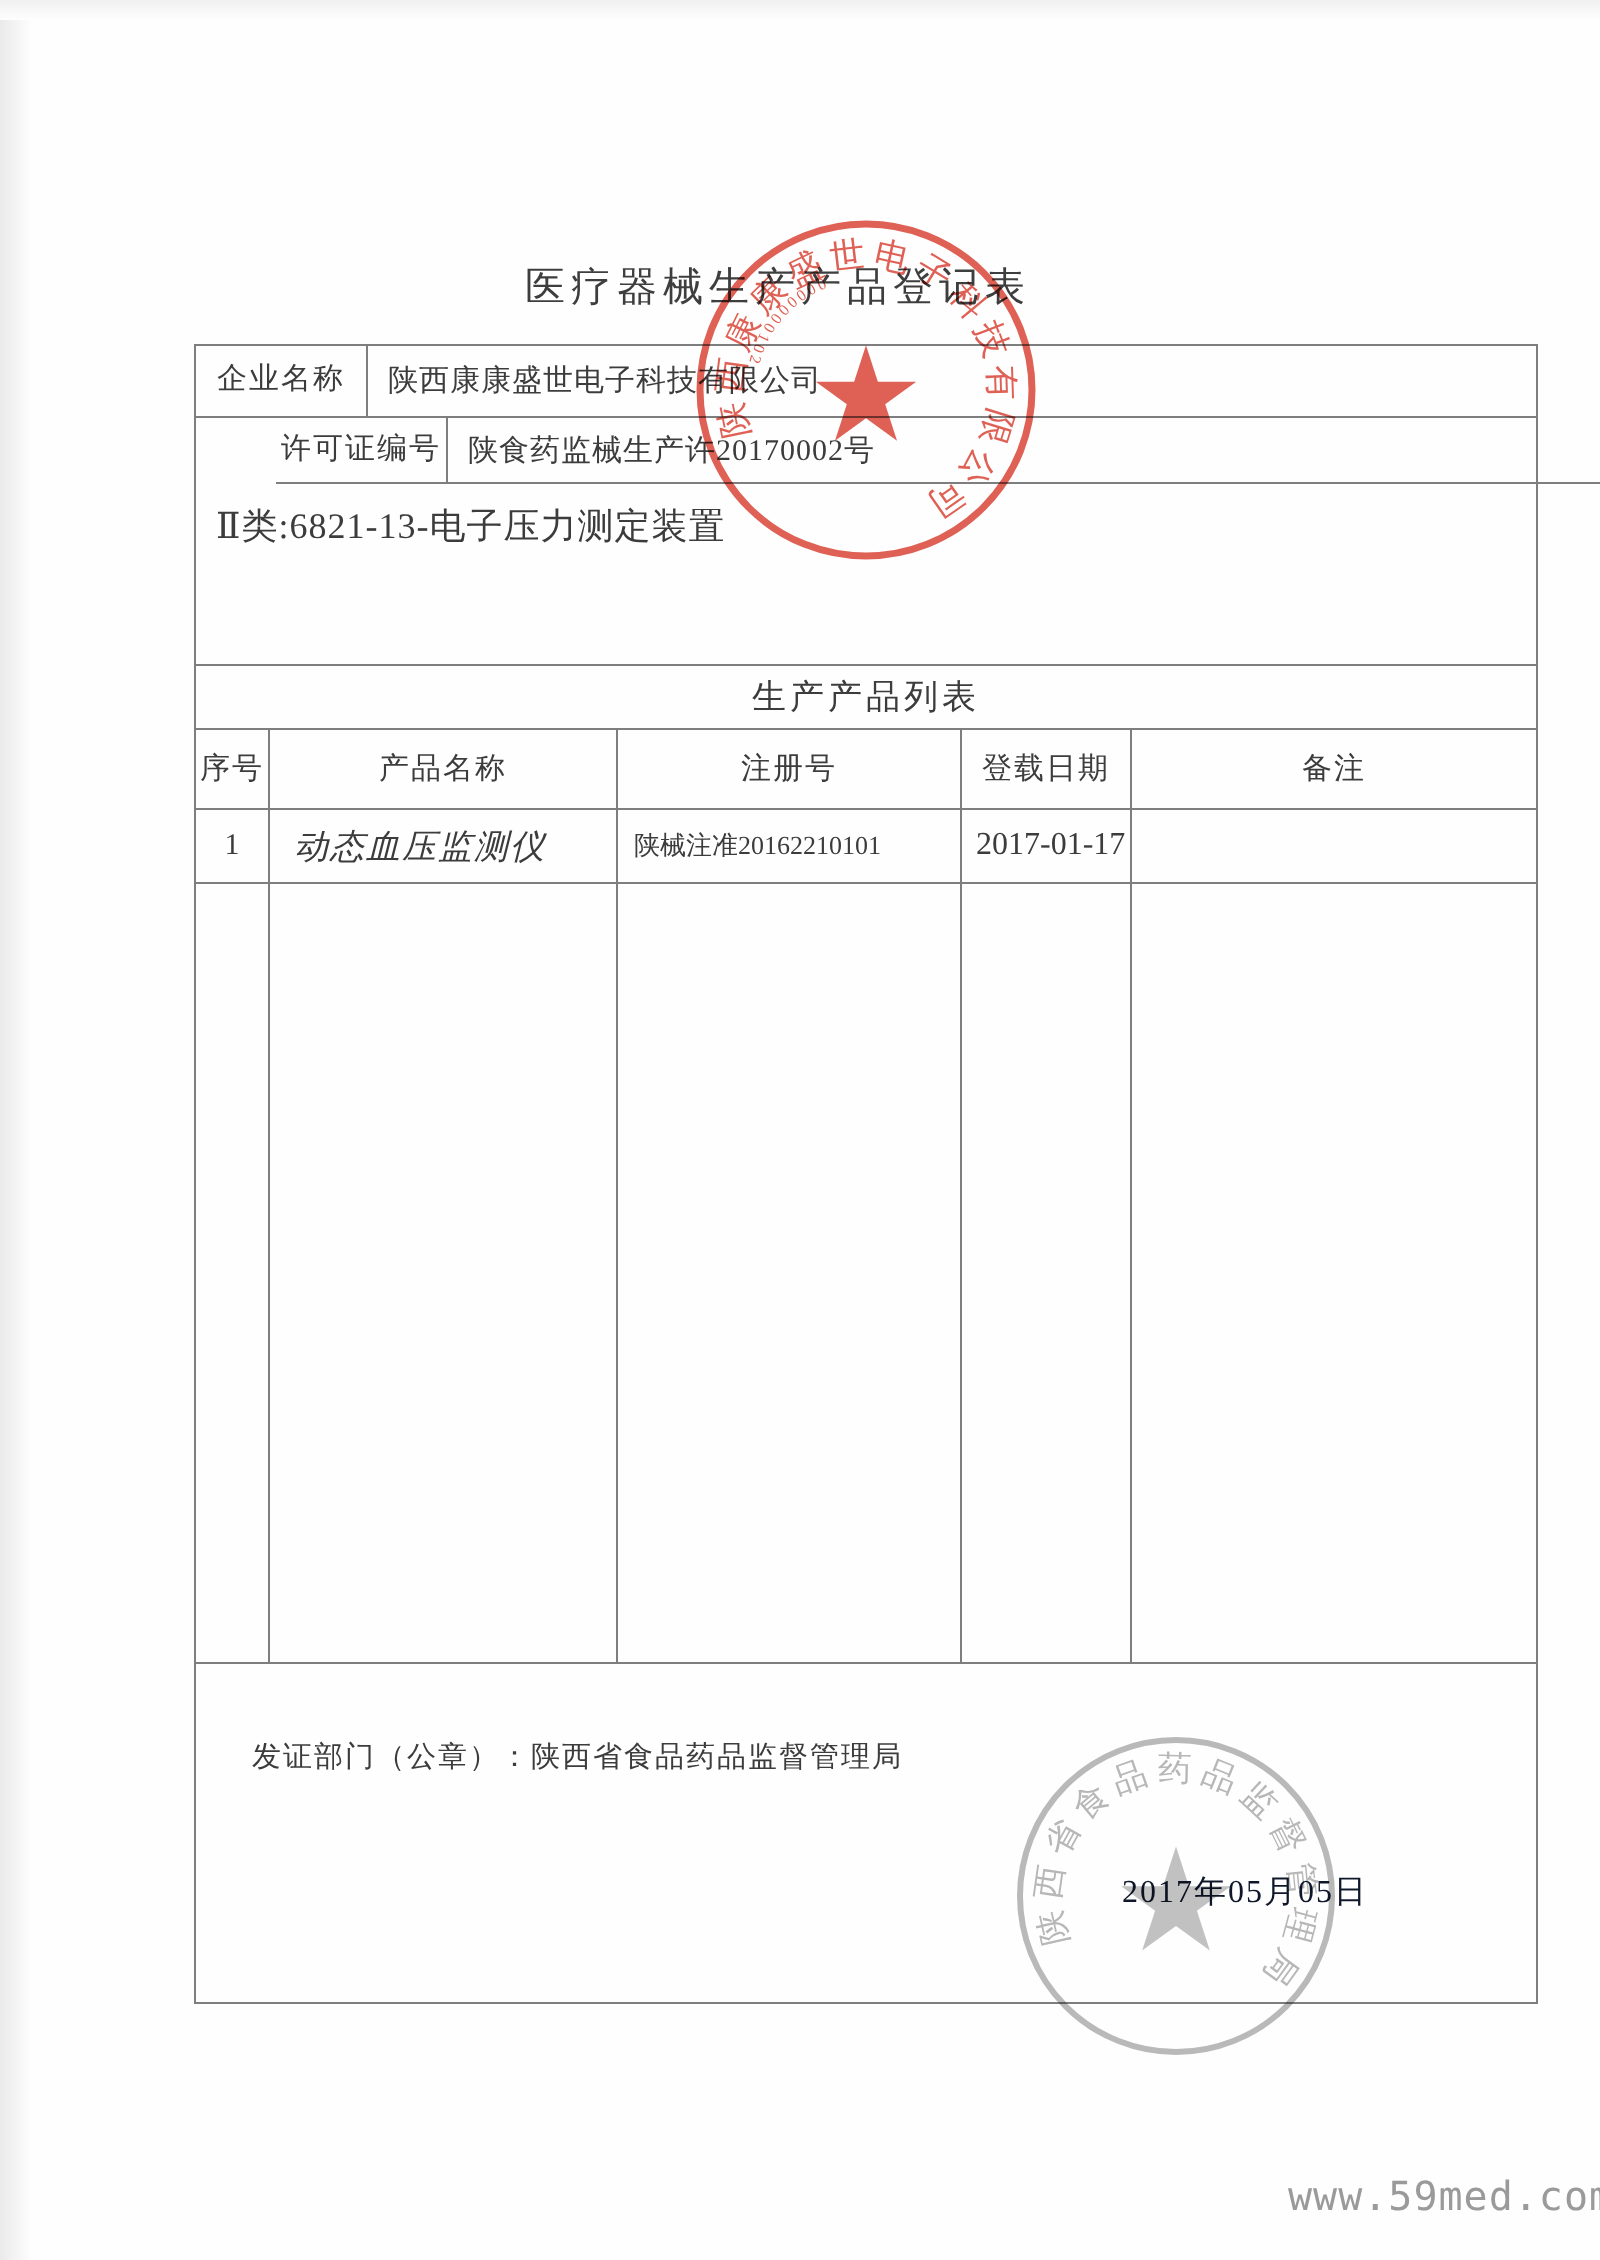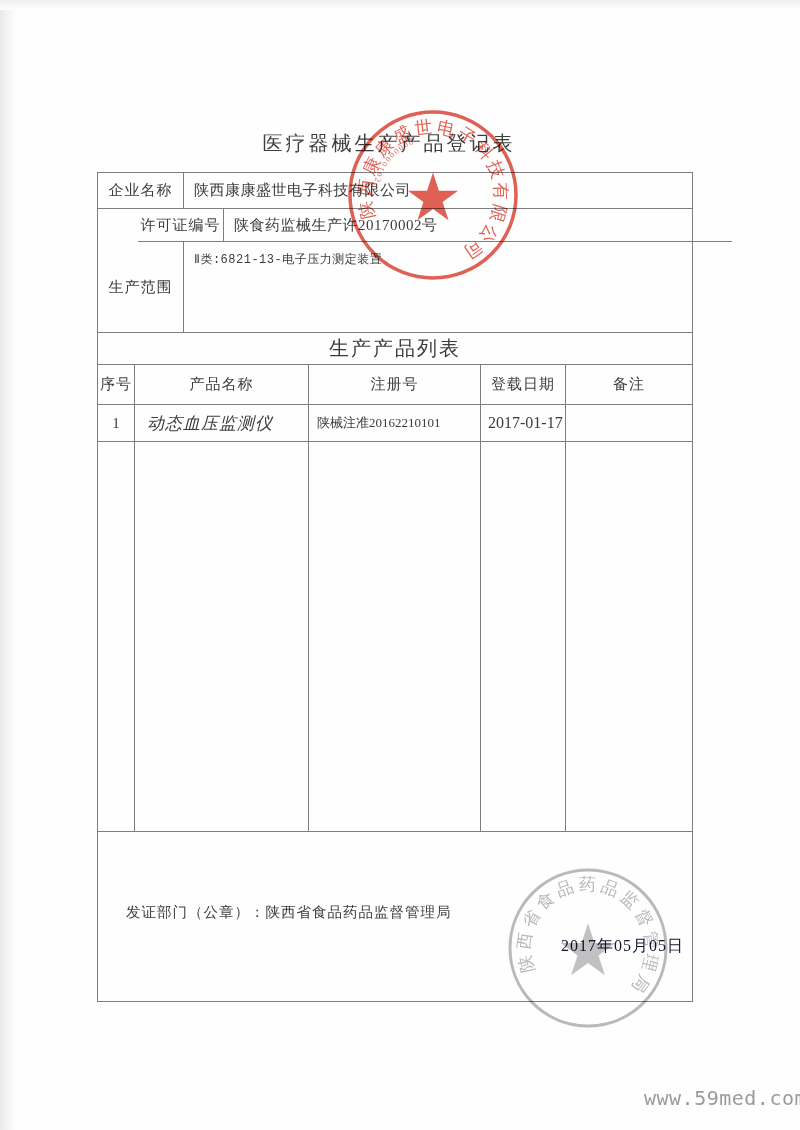--- a/index.html
+++ b/index.html
@@ -14,46 +14,46 @@
   .page { position: absolute; inset: 0; background: #fefefe; }
   .edge-l { position: absolute; left: 0; top: 0; width: 16px; height: 100%;
             background: linear-gradient(to right, #eaeaea, #fefefe); }
   .edge-t { position: absolute; left: 0; top: 0; width: 100%; height: 10px;
             background: linear-gradient(to bottom, #f0f0f0, #fefefe); }
 
   .title { position: absolute; top: 130px; left: 0; width: 744px;
            text-align: center; text-indent: 34px;
            font-size: 20px; letter-spacing: 3px; color: #3e3e3e; }
 
-  .tbl { position: absolute; left: 97px; top: 172px; width: 596px; height: 830px;
+  .tbl { position: absolute; left: 97px; top: 172px; width: 672px; height: 830px;
          border: 1px solid #7e7e7e; background: transparent; }
   .row { position: relative; width: 100%; border-bottom: 1px solid #7e7e7e; display: flex; }
   .r1 { height: 36px; } .r2 { height: 33px; margin-left: 40px; } .r3 { height: 39px; } .r4 { height: 91px; }
   .sec { height: 32px; justify-content: center; align-items: center;
-         font-size: 20px; letter-spacing: 2px; font-family: Liberation Mono, monospace; }
+         font-size: 17px; letter-spacing: 2px; font-family: Liberation Mono, monospace; }
   .hdr { height: 40px; } .drow { height: 37px; } .bodyrow { height: 390px; }
   .foot { height: 132px; border-bottom: none; display: block; }
 
   .cell { border-right: 1px solid #7e7e7e; height: 100%; }
   .lab { width: 86px; display: flex; flex-direction: column; align-items: center;
          justify-content: center; font-size: 15px; letter-spacing: 1px; line-height: 19px; }
   .val { flex: 1; display: flex; align-items: center; padding-left: 10px;
          font-size: 15px; border-right: none; letter-spacing: 0.5px; }
-  .r4 .val { align-items: flex-start; padding-top: 9px; font-size: 12px; font-family: Liberation Mono, monospace; }
+  .r4 .val { align-items: flex-start; padding-top: 9px; font-size: 18px; }
 
   .c1 { width: 37px; } .c2 { width: 174px; text-align: center; } .c3 { width: 172px; } .c4 { width: 85px; }
   .c5 { flex: 1; border-right: none; }
   .hdr .cell { display: flex; align-items: center; justify-content: center;
                font-size: 15px; letter-spacing: 1px; }
   .drow .c1 { display: flex; align-items: center; justify-content: center; font-size: 15px; }
   .drow .c2 { display: flex; align-items: center; padding-left: 12px; font-size: 17px; letter-spacing: 1px; font-style: italic; }
   .drow .c3 { display: flex; align-items: center; padding-left: 8px; font-size: 13px; }
   .drow .c4 { display: flex; align-items: center; padding-left: 7px; font-size: 16px; }
 
-  .issuer { position: absolute; left: 28px; top: 37px; font-size: 14.5px; letter-spacing: 1px; margin-top: 34px; }
+  .issuer { position: absolute; left: 28px; top: 37px; font-size: 14.5px; letter-spacing: 1px; }
   .issue-date { position: absolute; left: 463px; top: 104px; font-size: 16px;
                 color: #0f172a; letter-spacing: 1px; }
 
   .stamp { position: absolute; mix-blend-mode: multiply; }
   .stamp-red { left: 345px; top: 107px; opacity: 0.88; }
   .stamp-gray { left: 506px; top: 866px; opacity: 0.92; }
   .seal-text { letter-spacing: 3px; }
   .seal-text-gray { letter-spacing: 4px; }
   .seal-serial { letter-spacing: 2px; }
 
@@ -81,23 +81,20 @@
 
     <div class="row r2">
       <div class="cell lab">
         <span>许可证编号</span>
       </div>
       <div class="cell val">陕食药监械生产许20170002号</div>
     </div>
 
 
     <div class="row r4">
-      <div class="cell lab">
-        <span>生产范围</span>
-      </div>
       <div class="cell val">Ⅱ类:6821-13-电子压力测定装置</div>
     </div>
 
     <div class="row sec">生产产品列表</div>
 
     <div class="row hdr">
       <div class="cell c1">序号</div>
       <div class="cell c2">产品名称</div>
       <div class="cell c3">注册号</div>
       <div class="cell c4">登载日期</div>

